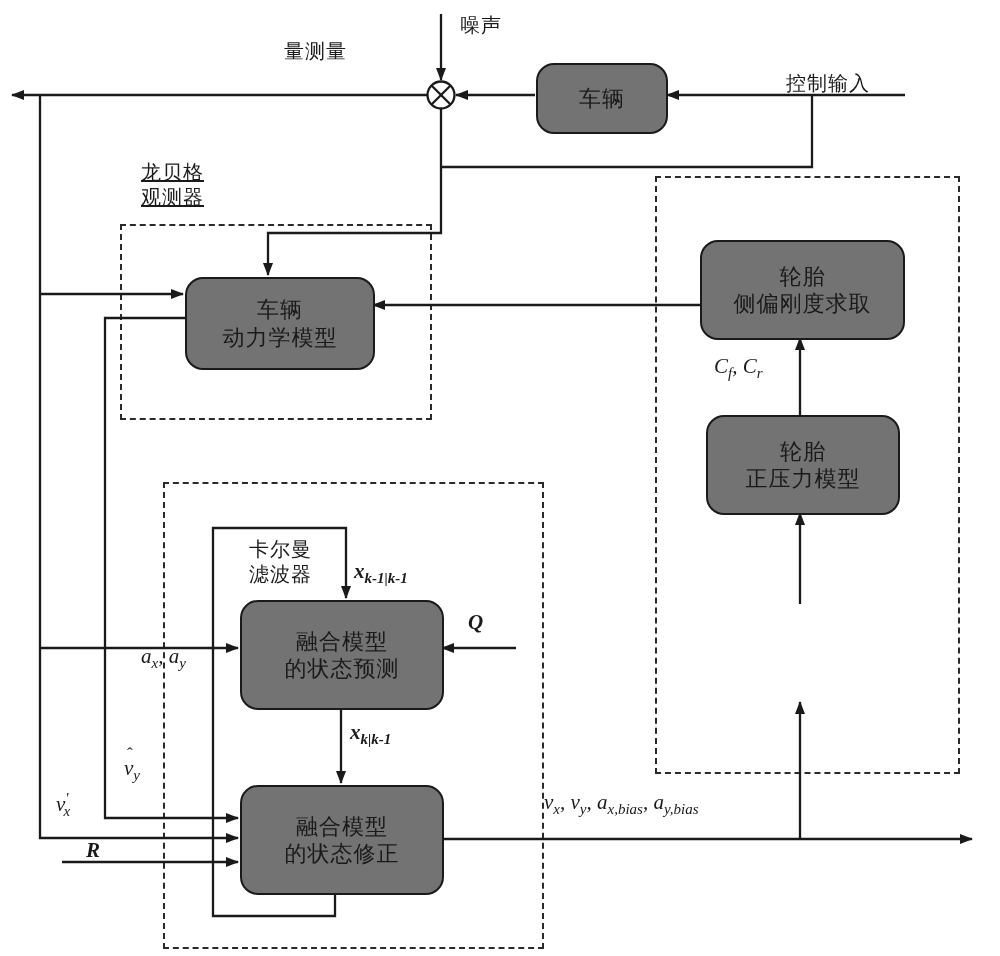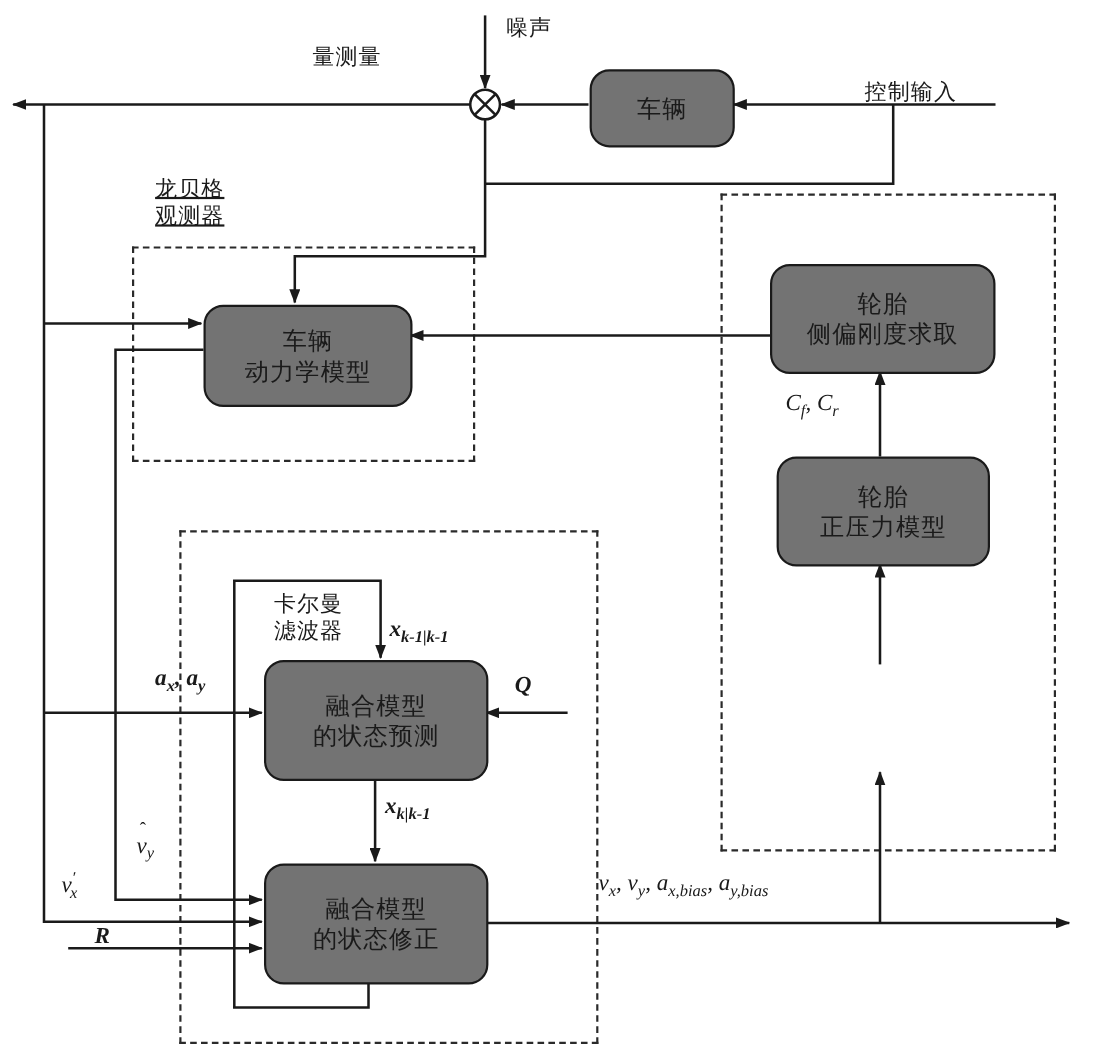--- a/index.html
+++ b/index.html
@@ -131,21 +131,21 @@
   </div>
 
   <div class="lbl math bold" style="left:468px;top:610px;">
     <i>Q</i>
   </div>
 
   <div class="lbl math bold" style="left:86px;top:838px;">
     <i>R</i>
   </div>
 
-  <div class="lbl math" style="left:141px;top:604px;font-weight:bold;">
+  <div class="lbl math" style="left:141px;top:644px;">
     <i>a</i><sub>x</sub><span>, </span><i>a</i><sub>y</sub>
   </div>
 
   <div class="lbl math" style="left:56px;top:792px;font-family:Liberation Serif, serif;">
     <i>v</i><sup>′</sup><sub class="tuck">x</sub>
   </div>
 
   <div class="lbl math" style="left:124px;top:756px;">
     <span class="hatwrap"><span class="hat">ˆ</span><i>v</i></span><sub>y</sub>
   </div>

